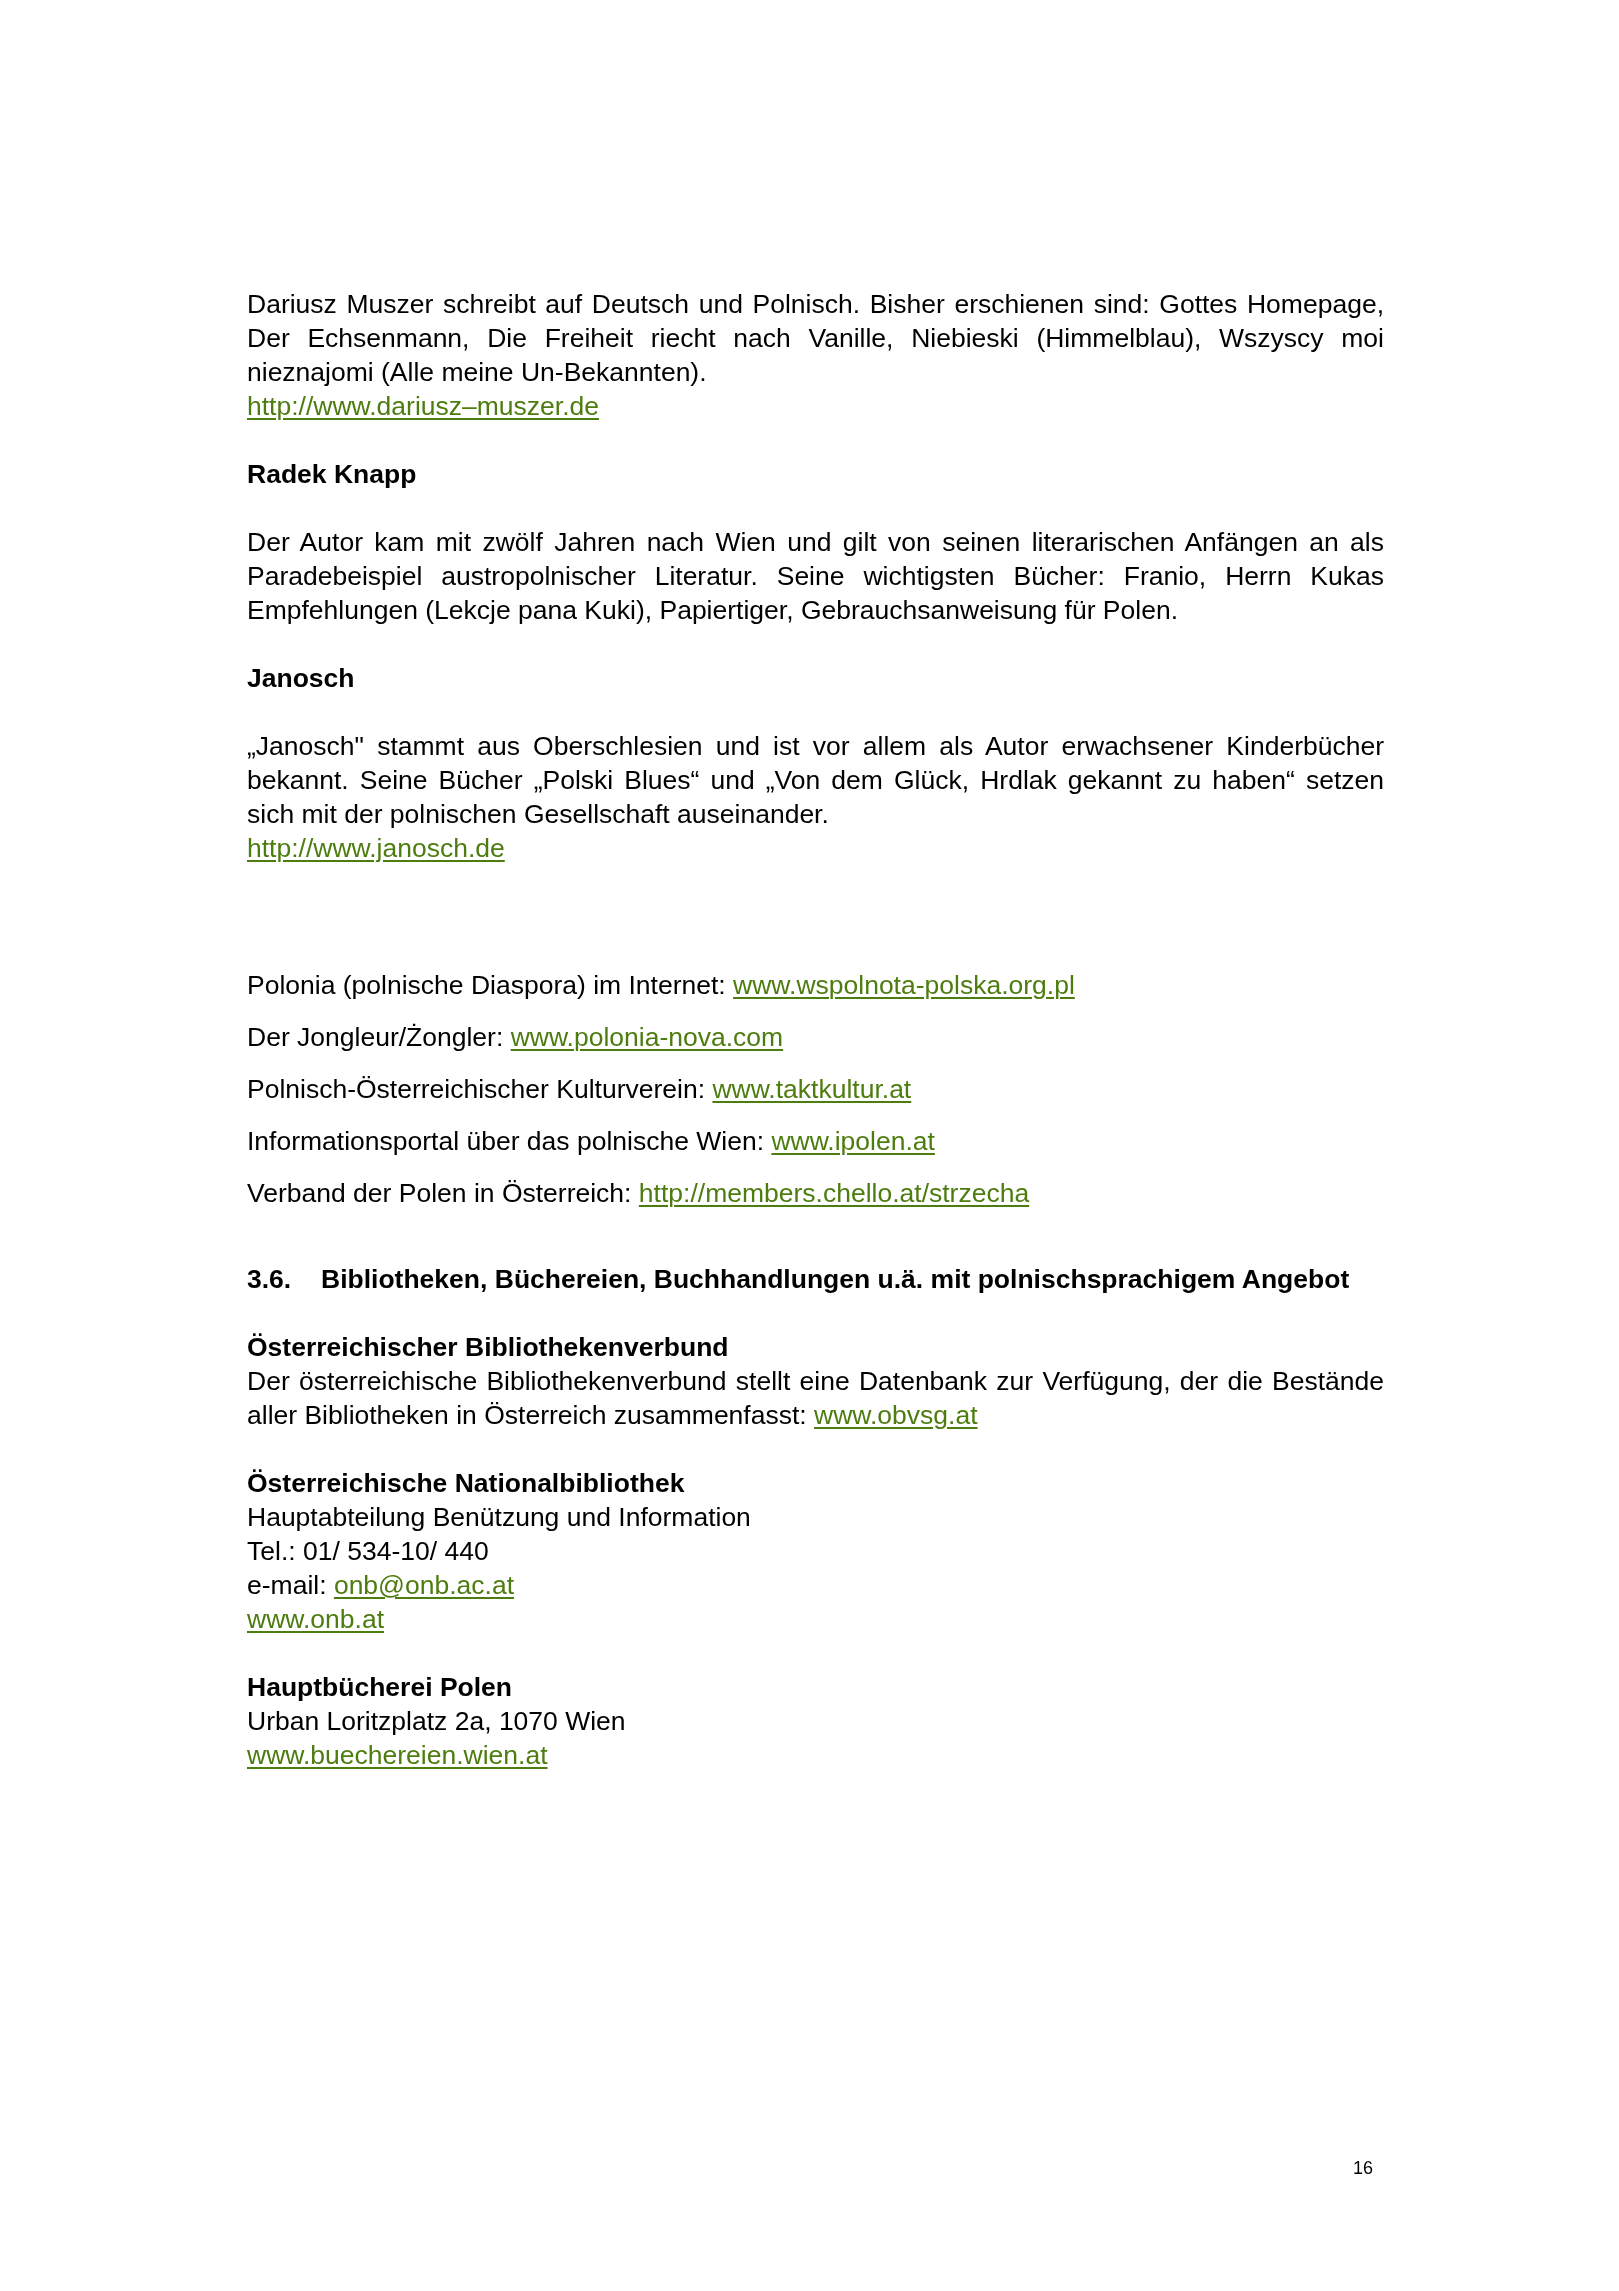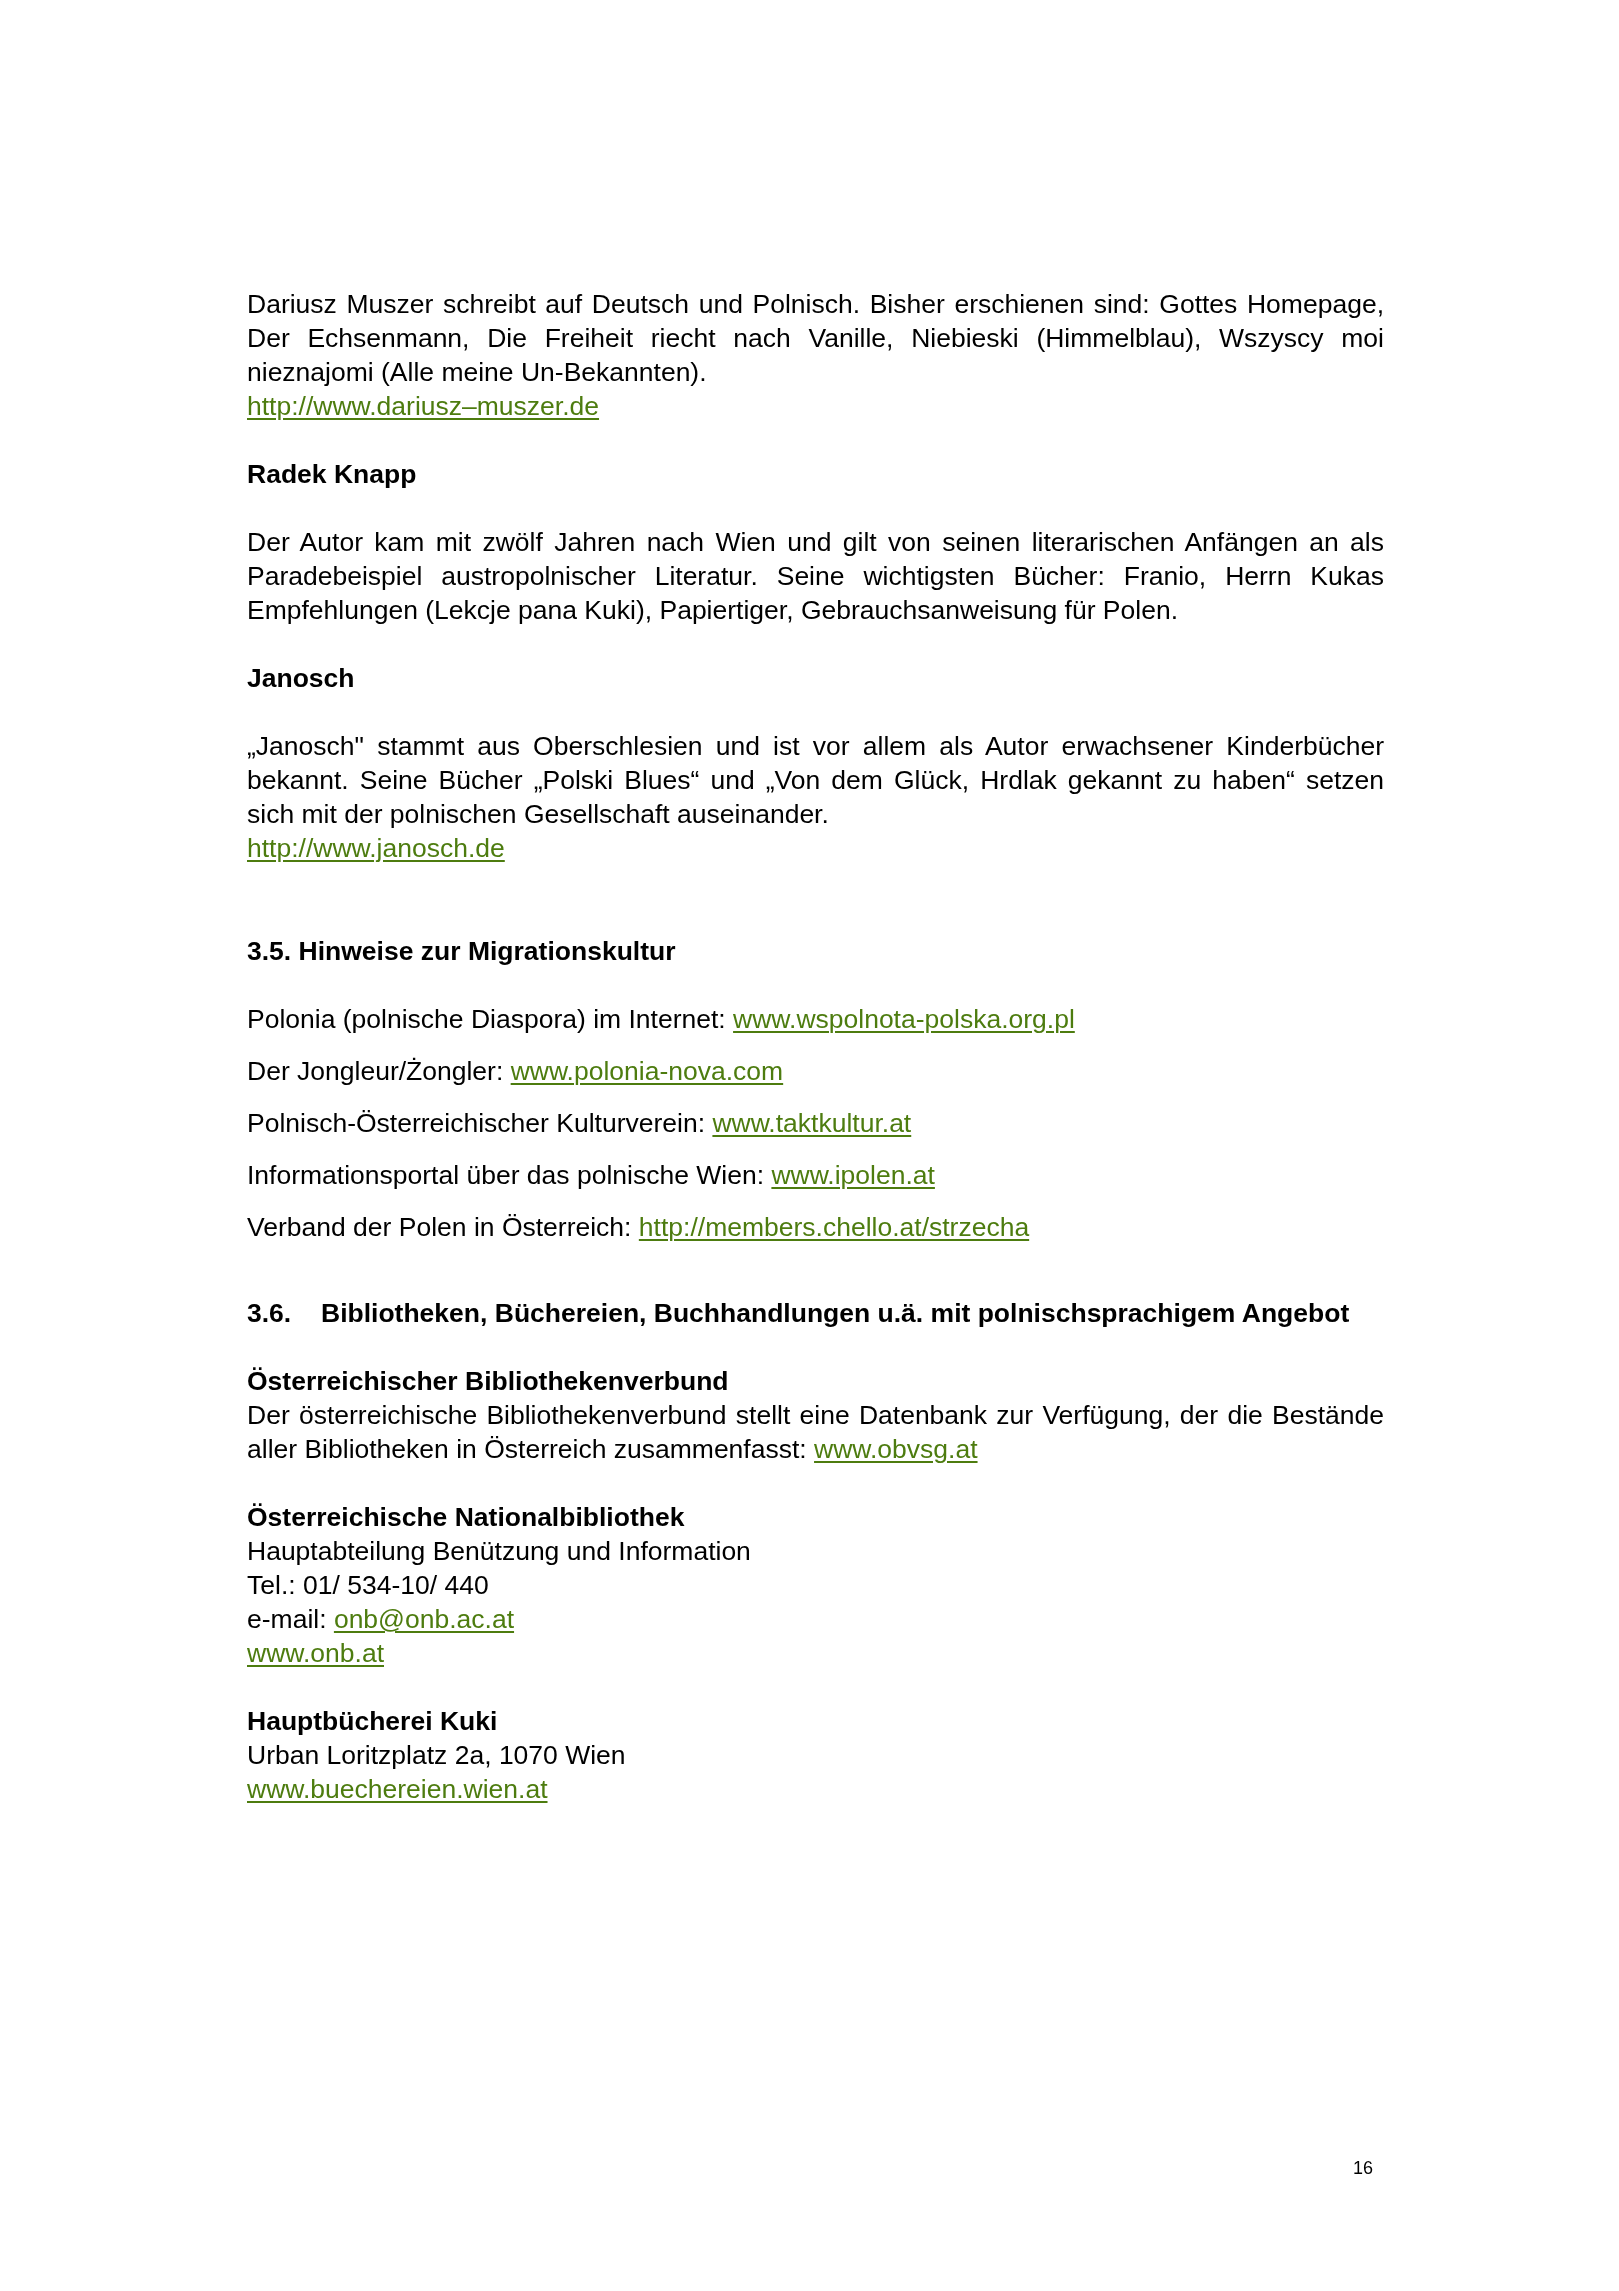--- a/index.html
+++ b/index.html
@@ -93,21 +93,20 @@
   <div class="gap-1"></div>
   <p class="para">Der Autor kam mit zwölf Jahren nach Wien und gilt von seinen literarischen Anfängen an als Paradebeispiel austropolnischer Literatur. Seine wichtigsten Bücher: Franio, Herrn Kukas Empfehlungen (Lekcje pana Kuki), Papiertiger, Gebrauchsanweisung für Polen.</p>
   <div class="gap-1"></div>
 
   <p class="h-author">Janosch</p>
   <div class="gap-1"></div>
   <p class="para">„Janosch" stammt aus Oberschlesien und ist vor allem als Autor erwachsener Kinderbücher bekannt. Seine Bücher „Polski Blues“ und „Von dem Glück, Hrdlak gekannt zu haben“ setzen sich mit der polnischen Gesellschaft auseinander.</p>
   <p class="block-line"><a class="link">http://www.janosch.de</a></p>
   <div class="gap-2"></div>
 
-  <p class="sec-heading">3.5. Hinweise zur Migrationskultur</p>
   <div style="height:34px"></div>
   <ul class="links-list">
     <li>
       <span>Polonia (polnische Diaspora) im Internet: </span><a class="link">www.wspolnota-polska.org.pl</a>
     </li>
     <li>
       <span>Der Jongleur/Żongler: </span><a class="link">www.polonia-nova.com</a>
     </li>
     <li>
       <span>Polnisch-Österreichischer Kulturverein: </span><a class="link">www.taktkultur.at</a>
@@ -131,19 +130,19 @@
   <p class="para last-line-left"><span>Der österreichische Bibliothekenverbund stellt eine Datenbank zur Verfügung, der die Bestände aller Bibliotheken in Österreich zusammenfasst: </span><a class="link">www.obvsg.at</a></p>
   <div class="gap-1"></div>
 
   <p class="block-title">Österreichische Nationalbibliothek</p>
   <p class="block-line">Hauptabteilung Benützung und Information</p>
   <p class="block-line">Tel.: 01/ 534-10/ 440</p>
   <p class="block-line"><span>e-mail: </span><a class="link">onb@onb.ac.at</a></p>
   <p class="block-line"><a class="link">www.onb.at</a></p>
   <div class="gap-1"></div>
 
-  <p class="block-title">Hauptbücherei Kuki</p>
+  <p class="block-title">Hauptbücherei Polen</p>
   <p class="block-line">Urban Loritzplatz 2a, 1070 Wien</p>
   <p class="block-line"><a class="link">www.buechereien.wien.at</a></p>
 </div>
 
 <div class="page-number">16</div>
 
 
 </body></html>

